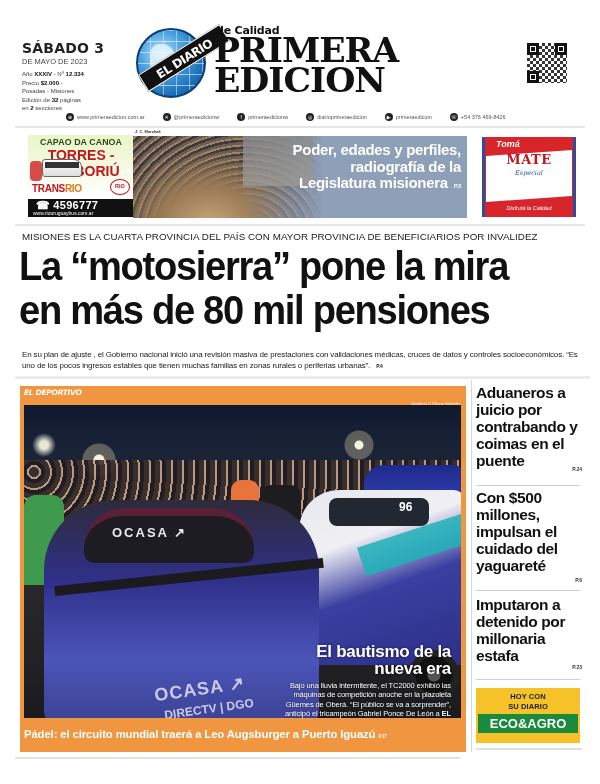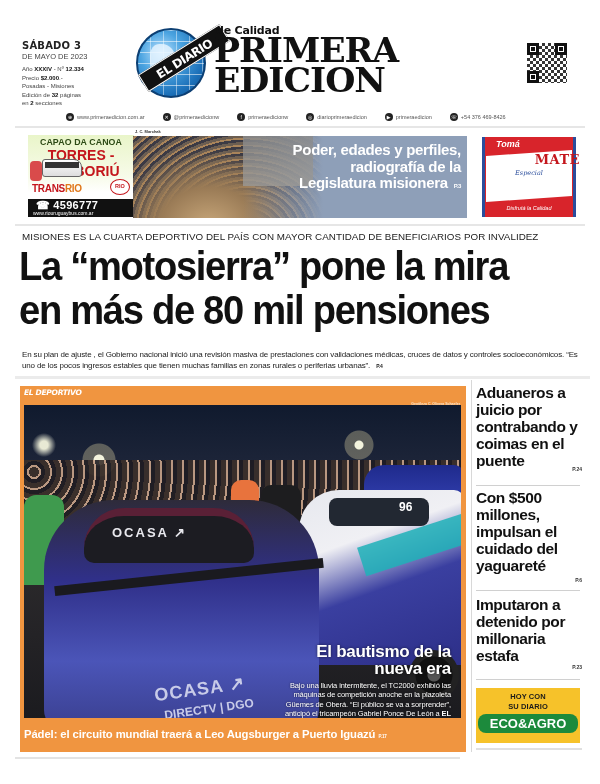--- a/index.html
+++ b/index.html
@@ -2,21 +2,21 @@
 <html><head>
 <meta charset="utf-8">
 <style>
   * { box-sizing: border-box; margin: 0; padding: 0; }
   html, body { width: 600px; height: 784px; background: #ffffff; overflow: hidden; }
   body { font-family: "Liberation Sans", sans-serif; color: #1a1a1a; position: relative; }
 
   
   .masthead { position: absolute; left: 0; top: 0; width: 600px; height: 106px; }
   .edition-info { position: absolute; left: 22px; top: 40px; width: 110px; }
-  .edition-day { font-family: "DejaVu Sans", sans-serif; font-weight: bold; font-size: 10px; color: #222; letter-spacing: 0.2px; }
+  .edition-day { font-family: "DejaVu Sans", sans-serif; font-weight: bold; font-size: 14px; color: #222; letter-spacing: 0.2px; }
   .edition-date { font-size: 7.5px; color: #444; margin-top: 1px; }
   .edition-meta { font-size: 6px; color: #444; line-height: 8.5px; margin-top: 4px; }
   .edition-meta b { color: #111; font-weight: bold; }
 
   .logo { position: absolute; left: 136px; top: 22px; width: 330px; height: 82px; }
   .globe { position: absolute; left: 0; top: 6px; width: 70px; height: 70px; border-radius: 50%;
            background: radial-gradient(circle at 35% 35%, #bfe4ff 0%, #4aa3e0 35%, #1b6fb8 70%, #0e4d8a 100%);
            border: 2px solid #0c3f73; overflow: hidden; }
   .globe::before { content: ""; position: absolute; inset: 0;
            background:
@@ -67,21 +67,21 @@
   .feature-photo::after { content: ""; position: absolute; right: 0; top: 0; width: 80px; height: 82px; background: linear-gradient(90deg, rgba(142,159,184,0) 0%, #8e9fb8 100%); }
   .feature-wall { position: absolute; left: 110px; top: 0; width: 70px; height: 50px; background: linear-gradient(180deg, #8a8b8c, #9c9a96); opacity: 0.8; }
   .feature-title { position: absolute; right: 6px; top: 6px; width: 180px; text-align: right; color: #fff; font-weight: bold; font-size: 15px; line-height: 16.5px; letter-spacing: -0.3px; }
   .feature-page { font-size: 6px; font-weight: bold; margin-left: 2px; }
   .feature-credit { position: absolute; left: 135px; top: 129px; font-size: 4px; font-weight: bold; color: #333; }
 
   .ad-mate { position: absolute; left: 478px; top: 135px; width: 102px; height: 82px; background: #fff; overflow: hidden; }
   .ad-mate-bg { position: absolute; left: 4px; top: 2px; width: 94px; height: 80px; background: #d8242b; border-left: 3px solid #2a4d9c; border-right: 3px solid #2a4d9c; }
   .ad-mate-toma { position: absolute; left: 18px; top: 4px; font-style: italic; font-weight: bold; font-size: 9px; color: #fff; }
   .ad-mate-banner { position: absolute; left: 8px; top: 18px; width: 86px; height: 46px; background: #fff; transform: skewY(-4deg); }
-  .ad-mate-l1 { position: absolute; left: 0; right: 0; top: 17px; text-align: right; font-family: "DejaVu Serif", serif; font-weight: bold; font-size: 13px; color: #c4161c; letter-spacing: 0.5px; }
+  .ad-mate-l1 { position: absolute; left: 0; right: 0; top: 17px; text-align: center; font-family: "DejaVu Serif", serif; font-weight: bold; font-size: 13px; color: #c4161c; letter-spacing: 0.5px; }
   .ad-mate-l2 { position: absolute; left: 0; right: 0; top: 29px; text-align: center; font-family: "DejaVu Serif", serif; font-weight: bold; font-size: 18px; color: #c4161c; letter-spacing: 1px; }
   .ad-mate-esp { position: absolute; left: 0; right: 0; top: 34px; text-align: center; font-family: "DejaVu Serif", serif; font-style: italic; font-size: 6.5px; color: #2a4d9c; }
   .ad-mate-foot { position: absolute; left: 0; right: 0; top: 70px; text-align: center; font-style: italic; font-size: 5.5px; color: #fff; }
 
   .rule-2 { position: absolute; left: 15px; top: 224px; width: 570px; height: 2px; background: #e6e6e6; }
 
   
   .kicker { position: absolute; left: 22px; top: 231px; width: 560px; font-size: 9.8px; color: #222; letter-spacing: 0.05px; white-space: nowrap; }
   .headline { position: absolute; left: 19px; top: 244px; width: 570px; font-family: "Liberation Sans", sans-serif; font-weight: bold; font-size: 41px; line-height: 44px; color: #111; letter-spacing: -1.4px; transform: scaleX(0.93); transform-origin: left top; white-space: nowrap; }
   .deck { position: absolute; left: 22px; top: 350px; width: 562px; font-size: 8px; line-height: 10.5px; color: #222; letter-spacing: -0.15px; }
@@ -131,21 +131,21 @@
   .col-right { position: absolute; left: 471px; top: 380px; width: 1px; height: 372px; background: #d8d8d8; }
   .brief { position: absolute; left: 476px; width: 110px; }
   .brief-title { font-weight: bold; font-size: 15.5px; line-height: 17px; color: #111; letter-spacing: -0.4px; }
   .brief-page { position: absolute; right: 4px; bottom: 2px; font-size: 5px; font-weight: bold; color: #333; }
   .brief-rule { position: absolute; left: 476px; width: 104px; height: 1px; background: #d0d0d0; }
 
   .promo { position: absolute; left: 476px; top: 688px; width: 104px; height: 55px; background: #f6c22a; }
   .promo-l1, .promo-l2 { position: absolute; left: 0; right: 0; text-align: center; font-weight: bold; font-size: 7.5px; color: #1a1a1a; letter-spacing: 0.1px; }
   .promo-l1 { top: 4px; }
   .promo-l2 { top: 14px; }
-  .promo-logo { position: absolute; left: 2px; top: 26px; width: 100px; height: 19px; background: #1c8a3c; color: #fff; font-weight: bold; font-size: 13px; line-height: 19px; text-align: center; letter-spacing: 0; border-radius: 8px; }
+  .promo-logo { position: absolute; left: 2px; top: 26px; width: 100px; height: 19px; background: #1c8a3c; color: #fff; font-weight: bold; font-size: 13px; line-height: 19px; text-align: center; letter-spacing: 0; }
   .rule-right-bottom { position: absolute; left: 476px; top: 748px; width: 106px; height: 2px; background: #e0e0e0; }
 </style>
 </head>
 <body>
 
 <div class="masthead">
   <div class="edition-info">
     <div class="edition-day">SÁBADO 3</div>
     <div class="edition-date">DE MAYO DE 2023</div>
     <div class="edition-meta">
@@ -225,21 +225,21 @@
   <div class="ad-mate-bg"></div>
   <div class="ad-mate-toma">Tomá</div>
   <div class="ad-mate-banner"></div>
   <div class="ad-mate-l1">MATE</div>
   <div class="ad-mate-esp">Especial</div>
   <div class="ad-mate-foot">Disfrutá la Calidad</div>
 </div>
 
 <div class="rule-2"></div>
 
-<div class="kicker">MISIONES ES LA CUARTA DEPORTIVO DEL PAÍS CON MAYOR CANTIDAD DE BENEFICIARIOS POR INVALIDEZ</div>
+<div class="kicker">MISIONES ES LA CUARTA PROVINCIA DEL PAÍS CON MAYOR PROVINCIA DE BENEFICIARIOS POR INVALIDEZ</div>
 <div class="headline">
   <div>La “motosierra” pone la mira</div>
   <div>en más de 80 mil pensiones</div>
 </div>
 <div class="deck"><span>En su plan de ajuste , el Gobierno nacional inició una revisión masiva de prestaciones con validaciones médicas, cruces de datos y controles socioeconómicos. “Es uno de los pocos ingresos estables que tienen muchas familias en zonas rurales o periferias urbanas”.</span><span class="deck-page">P.4</span></div>
 <div class="rule-3"></div>
 
 <div class="sports">
   <div class="sports-label">EL DEPORTIVO</div>
   <div class="sports-credit">Gentileza C. Olivera Schaefer</div>

